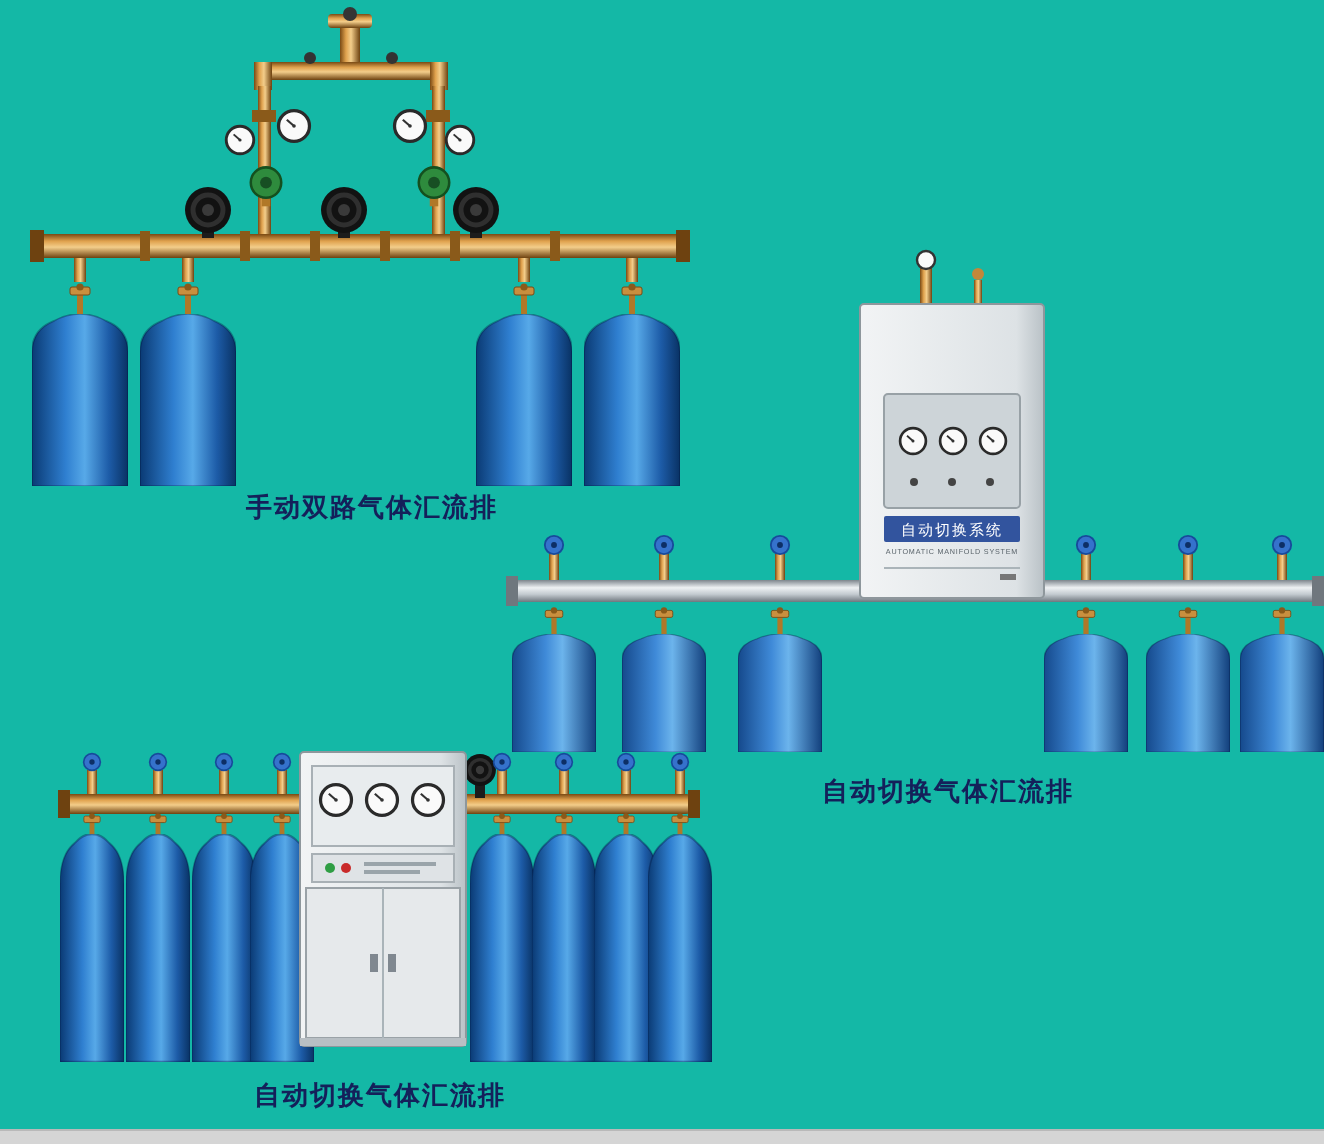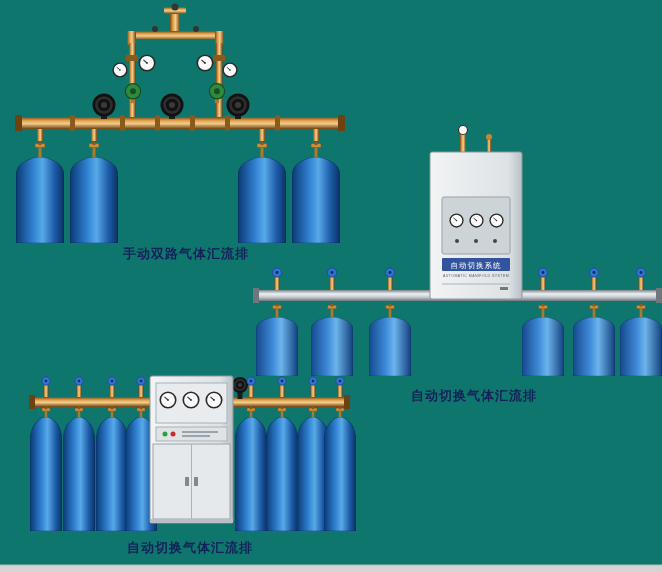--- a/index.html
+++ b/index.html
@@ -1,20 +1,20 @@
 <!DOCTYPE html>
 <html><head>
 <meta charset="utf-8">
 <style>
   html, body { margin: 0; padding: 0; background: #fff; }
   .stage {
     position: relative;
     width: 662px;
     height: 572px;
-    background: #0f766e;
+    background: #14b8a6;
     overflow: hidden;
     font-family: "Liberation Sans", "DejaVu Sans", sans-serif;
   }
   .stage svg { position: absolute; left: 0; top: 0; }
   .caption-text {
     font-family: "Liberation Sans", "DejaVu Sans", sans-serif;
     font-weight: bold;
     font-size: 13px;
     letter-spacing: 1px;
     fill: #14205a;

